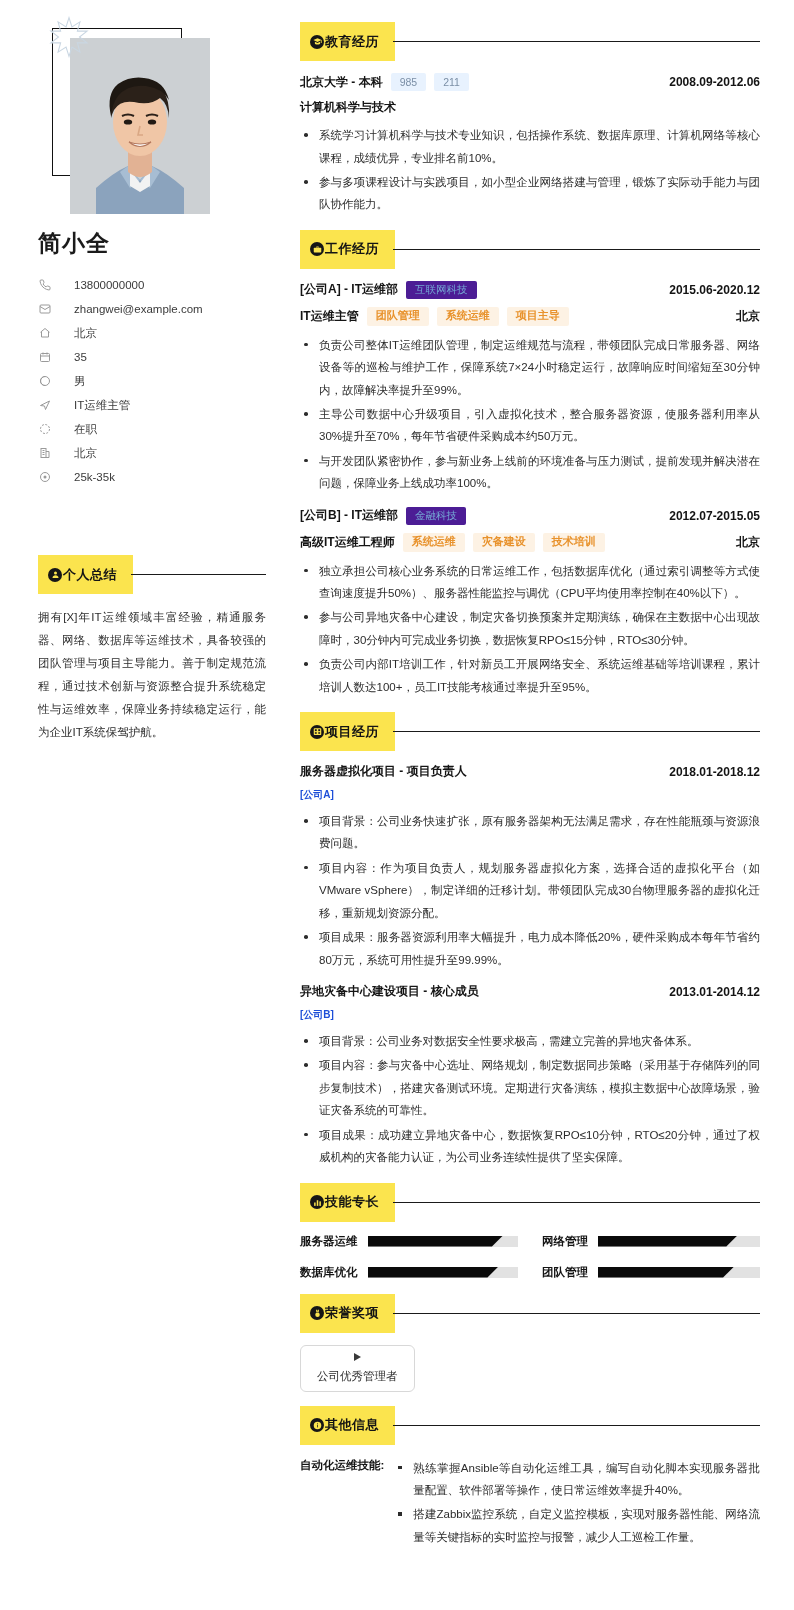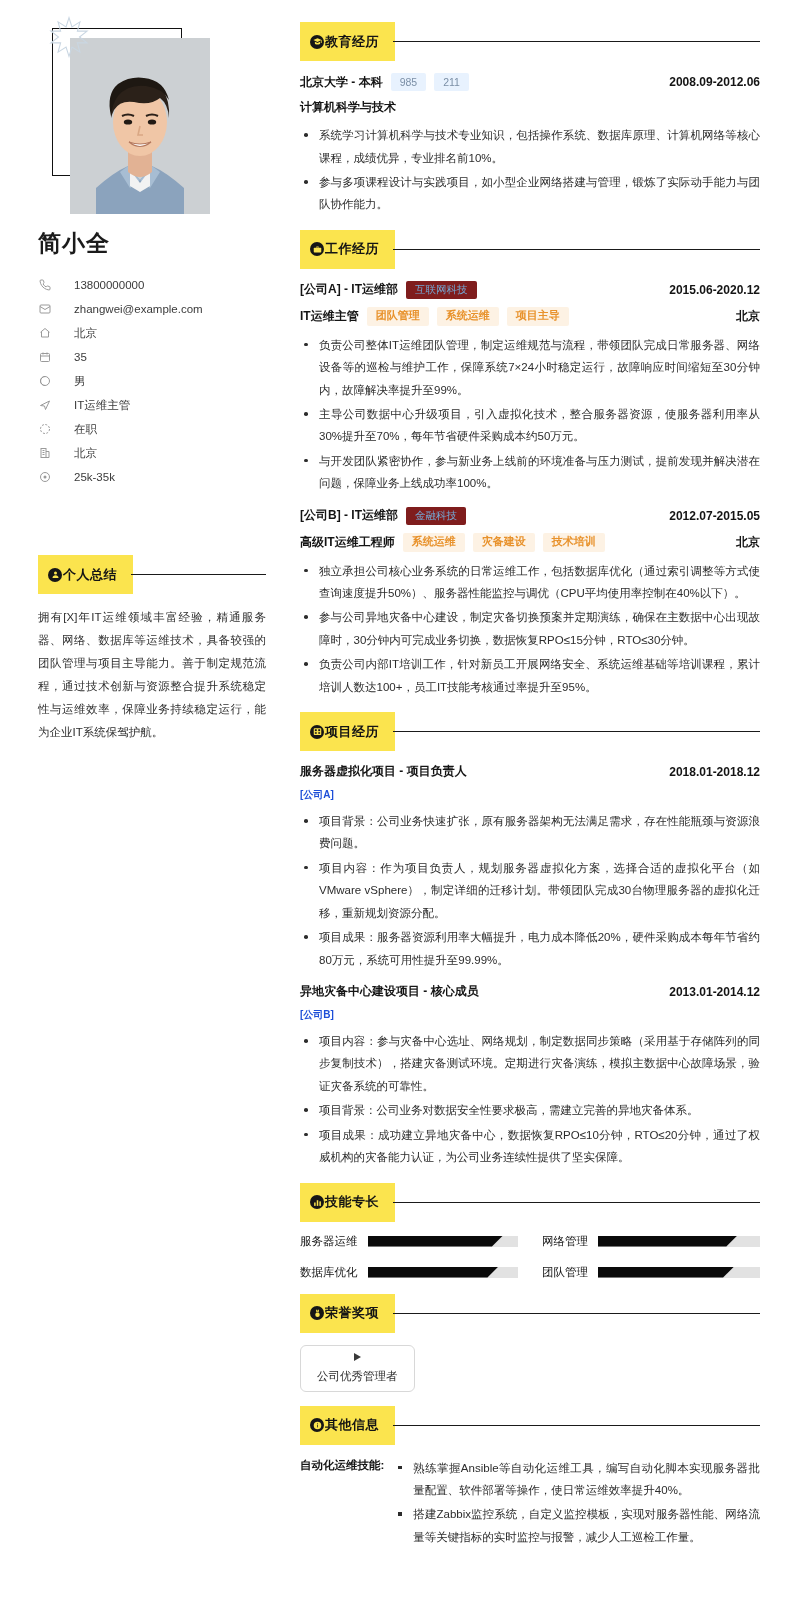--- a/index.html
+++ b/index.html
@@ -199,21 +199,21 @@
     display: inline-block;
     background: #e8f2fe;
     color: #7b8fa6;
     font-size: 10.5px;
     padding: 2.5px 9px;
     border-radius: 2px;
     line-height: 1.25;
   }
   .tag-cyan {
     display: inline-block;
-    background: #7f1d1d;
+    background: #4c1d95;
     color: #74a8d4;
     font-size: 10.5px;
     padding: 2.5px 9px;
     border-radius: 2px;
     line-height: 1.25;
   }
   .tag-orange {
     display: inline-block;
     background: #fdf2e4;
     color: #e8922c;
@@ -257,21 +257,21 @@
     row-gap: 16px;
     margin-top: 6px;
   }
   .skill {
     display: flex;
     align-items: center;
     gap: 10px;
   }
   .skill-name {
     font-size: 11.5px;
-    font-weight: normal;
+    font-weight: bold;
     color: #141414;
     white-space: nowrap;
     flex: 0 0 auto;
   }
   .skill-track {
     position: relative;
     flex: 1;
     height: 11px;
     background: #e2e2e2;
     overflow: hidden;
@@ -605,22 +605,22 @@
       </div>
 
       <div class="entry">
         <div class="entry-row">
           <span class="org">异地灾备中心建设项目 - 核心成员</span>
           <span class="entry-spacer"></span>
           <span class="date">2013.01-2014.12</span>
         </div>
         <div class="subline">[公司B]</div>
         <ul class="bullets">
+          <li>项目背景：公司业务对数据安全性要求极高，需建立完善的异地灾备体系。</li>
           <li>项目内容：参与灾备中心选址、网络规划，制定数据同步策略（采用基于存储阵列的同步复制技术），搭建灾备测试环境。定期进行灾备演练，模拟主数据中心故障场景，验证灾备系统的可靠性。</li>
-          <li>项目背景：公司业务对数据安全性要求极高，需建立完善的异地灾备体系。</li>
           <li>项目成果：成功建立异地灾备中心，数据恢复RPO≤10分钟，RTO≤20分钟，通过了权威机构的灾备能力认证，为公司业务连续性提供了坚实保障。</li>
         </ul>
       </div>
     </section>
 
     <section class="section">
       <div class="sec-head">
         <span class="sec-pill">
           <span class="sec-icon">
             <svg width="9" height="9" viewBox="0 0 24 24" fill="#fbe44e">

